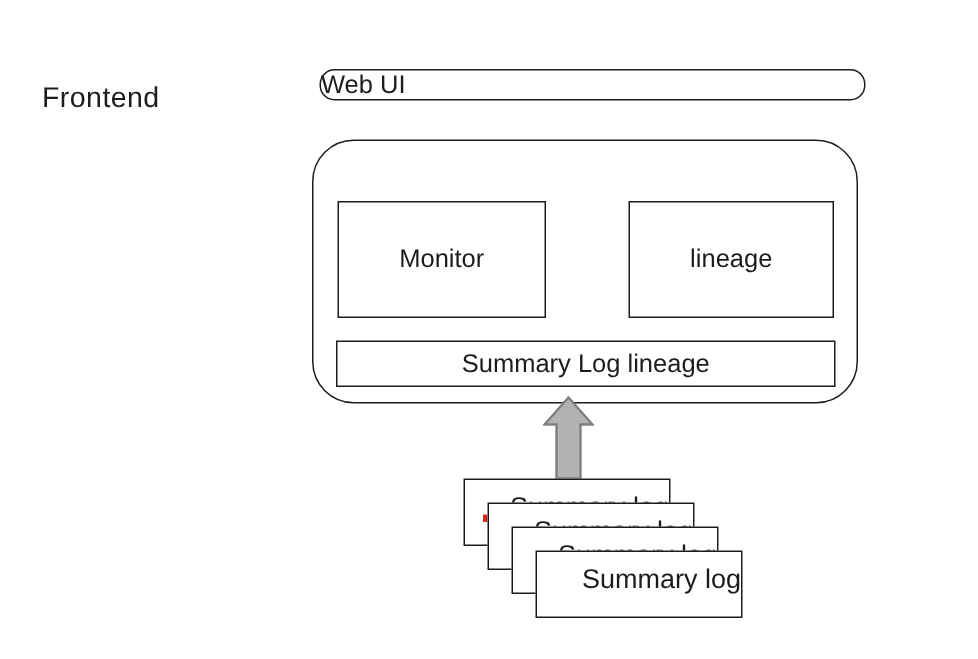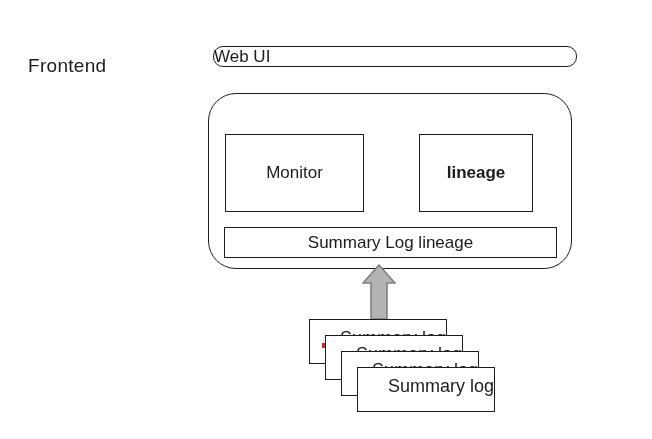--- a/index.html
+++ b/index.html
@@ -51,21 +51,21 @@
 
   .inner-box {
     position: absolute;
     border: 1.5px solid #1c1c1c;
     box-sizing: border-box;
     display: flex; align-items: center; justify-content: center;
     font-size: 17px;
     background: #ffffff;
   }
   .monitor-box { left: 225px; top: 134px; width: 139px; height: 78px; }
-  .lineage-box { left: 419px; top: 134px; width: 114px; height: 78px; font-weight: bold; }
+  .lineage-box { left: 419px; top: 134px; width: 137px; height: 78px; }
   .decoder-bar { left: 224px; top: 227px; width: 333px; height: 31px; }
 
   .up-arrow {
     position: absolute;
     left: 362px; top: 264px;
     width: 34px; height: 56px;
   }
 
   .stack-box {
     position: absolute;

